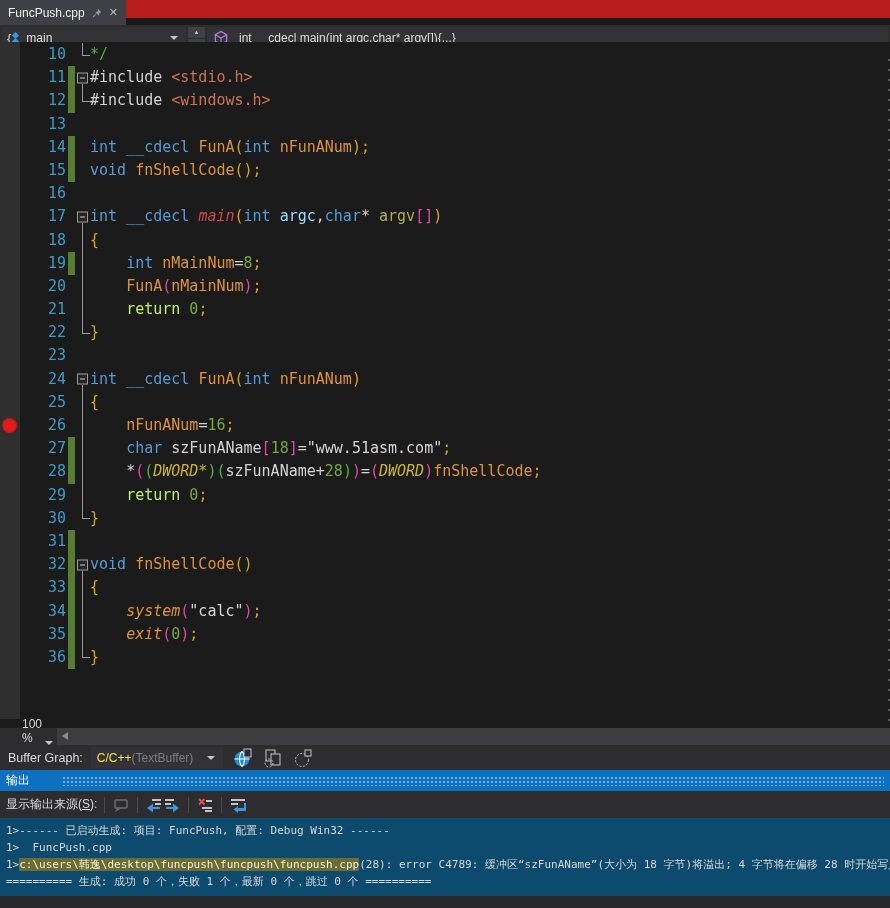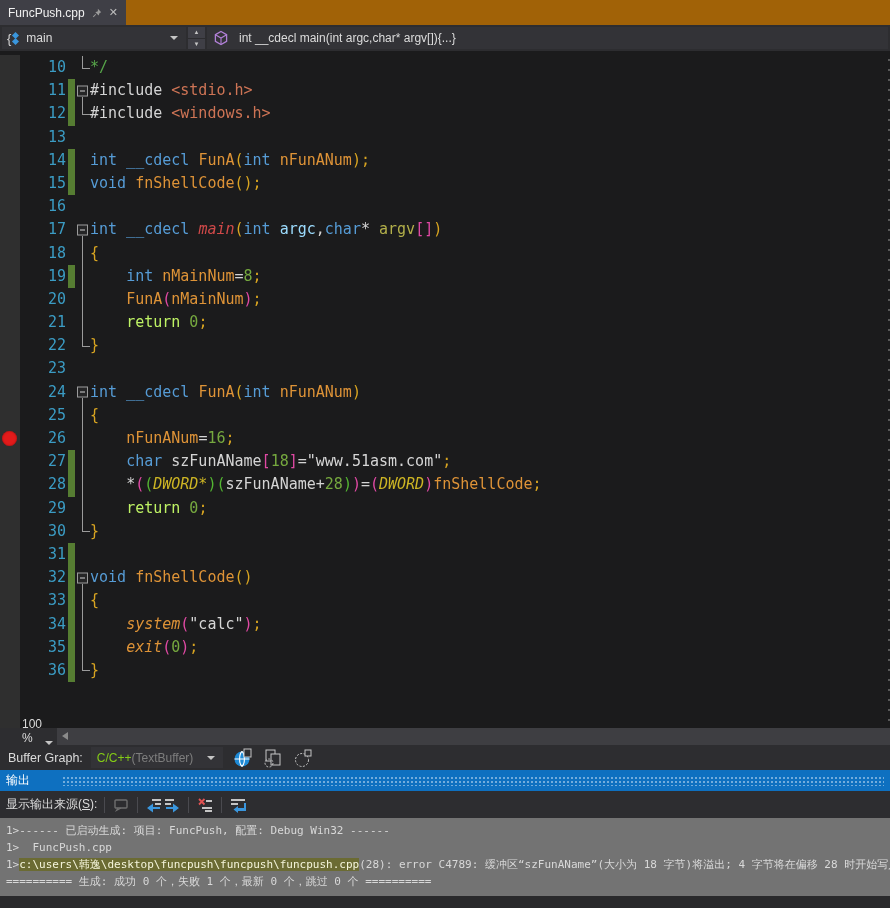--- a/index.html
+++ b/index.html
@@ -1,38 +1,38 @@
 <!DOCTYPE html>
 <html><head>
 <meta charset="utf-8">
 <style>
   html,body{margin:0;padding:0;}
   body{width:890px;height:908px;position:relative;background:#1B1B1C;overflow:hidden;
        font-family:"Liberation Sans",sans-serif;-webkit-font-smoothing:antialiased;}
   .abs{position:absolute;}
 
   
-  .tabbar{top:0;left:0;right:0;height:25px;background:#a16207;}
+  .tabbar{top:0;left:0;right:0;height:18px;background:#b91c1c;}
   .tab{left:0;top:0;width:126px;height:25px;background:#3F3F46;color:#F1F1F1;font-size:12px;
        display:flex;align-items:center;padding:0 8px;box-sizing:border-box;gap:7px;}
   .tab .close{color:#BDBDBD;font-size:11px;line-height:11px;}
 
   
   .navbar{top:25px;left:0;right:0;height:26px;background:#2D2D30;}
   .combo{background:#333337;height:22px;top:2px;display:flex;align-items:center;color:#DCDCDC;
          font-size:12px;box-sizing:border-box;}
   .caret{width:0;height:0;border-left:4px solid transparent;border-right:4px solid transparent;
          border-top:4px solid #C5C5C5;margin-left:auto;margin-right:8px;flex:none;}
   .spin{left:188px;top:2px;width:17px;height:22px;display:flex;flex-direction:column;gap:1px;}
   .spinbtn{flex:1;background:#3F3F46;color:#C5C5C5;font-size:6px;display:flex;align-items:center;justify-content:center;}
   .cubes{display:flex;flex-direction:column;gap:1px;margin-left:2px;}
   .cube{width:5px;height:5px;background:#3A96DD;transform:rotate(45deg);}
 
   
-  .editor{top:55px;left:0;right:0;height:677px;background:#1B1B1C;}
+  .editor{top:42px;left:0;right:0;height:677px;background:#1B1B1C;}
   .gutterstrip{left:0;top:0;width:20px;height:100%;background:#2F2F2F;}
   #code-lines{position:absolute;top:1px;left:0;right:12px;}
   .row{display:flex;height:23.2px;}
   .cell-bp{width:20px;position:relative;flex:none;}
   .bp{position:absolute;left:2px;top:50%;width:15px;height:15px;margin-top:-7.5px;border-radius:50%;
       background:#E21B1B;box-shadow:inset 0 0 2px #8E0E0E;}
   .lnum{width:46px;flex:none;text-align:right;color:#3B9CC4;font:15px/23.2px "DejaVu Sans Mono",monospace;}
   .chg{width:7px;margin-left:2px;flex:none;}
   .chg.on{background:#567D32;}
   .fold{width:15px;flex:none;position:relative;}
@@ -62,35 +62,35 @@
      display:flex;align-items:flex-end;padding-left:22px;box-sizing:border-box;}
   .zoomcombo .caret{margin-right:4px;}
   .harrow{left:62px;top:732px;width:0;height:0;border-top:4.5px solid transparent;
      border-bottom:4.5px solid transparent;border-right:6px solid #8A8A8A;}
 
   
   .bufferbar{top:745px;left:0;right:0;height:25px;background:#2D2D30;display:flex;align-items:center;}
   .bufferbar .lbl{color:#DCDCDC;font-size:12.5px;margin-left:8px;}
   .bgcombo{margin-left:8px;width:132px;height:21px;background:#333337;display:flex;align-items:center;
      padding-left:6px;box-sizing:border-box;font-size:12px;}
-  .bgcombo .v1{color:#84cc16;}.bgcombo .v2{color:#7E7E7E;}
+  .bgcombo .v1{color:#fde047;}.bgcombo .v2{color:#7E7E7E;}
   .bicon{margin-left:10px;width:20px;height:20px;flex:none;}
 
   
   .paneltitle{top:770px;left:0;right:0;height:21px;background:#0E70C0;display:flex;align-items:center;}
   .paneltitle .t{color:#FFFFFF;font-size:12px;margin-left:6px;}
   .gripdots{position:absolute;left:62px;right:6px;top:6px;height:10px;
      background-image:radial-gradient(circle,#72ACDC 0.9px,transparent 1px);background-size:4px 4px;}
   .outtoolbar{top:791px;left:0;right:0;height:27px;background:#2D2D30;display:flex;align-items:center;}
   .outtoolbar .lbl{color:#DCDCDC;font-size:12px;margin-left:6px;}
   .srccombo{margin-left:8px;width:284px;height:20px;background:#333337;border:1px solid #434346;
      display:flex;align-items:center;color:#F0F0F0;font-size:12px;padding-left:6px;box-sizing:border-box;}
   .tsep{width:1px;height:16px;background:#4A4A4F;margin:0 7px;flex:none;}
   .ticon{width:18px;height:18px;flex:none;display:flex;align-items:center;justify-content:center;}
-  .outputarea{top:818px;left:0;right:0;height:78px;background:#737373;padding:4px 0 0 6px;box-sizing:border-box;}
+  .outputarea{top:818px;left:0;right:0;height:78px;background:#0c4a6e;padding:4px 0 0 6px;box-sizing:border-box;}
   .oline{font:11px/17px "DejaVu Sans Mono",monospace;color:#D8D8D8;white-space:pre;}
   .oline .hl{background:#6B6B33;color:#F5F5DC;}
   .bottomstrip{top:896px;left:0;right:0;height:12px;background:#29292B;}
   u{text-decoration:underline;}
 </style>
 </head>
 <body>
 
 <div class="abs tabbar">
   <div class="abs tab">

